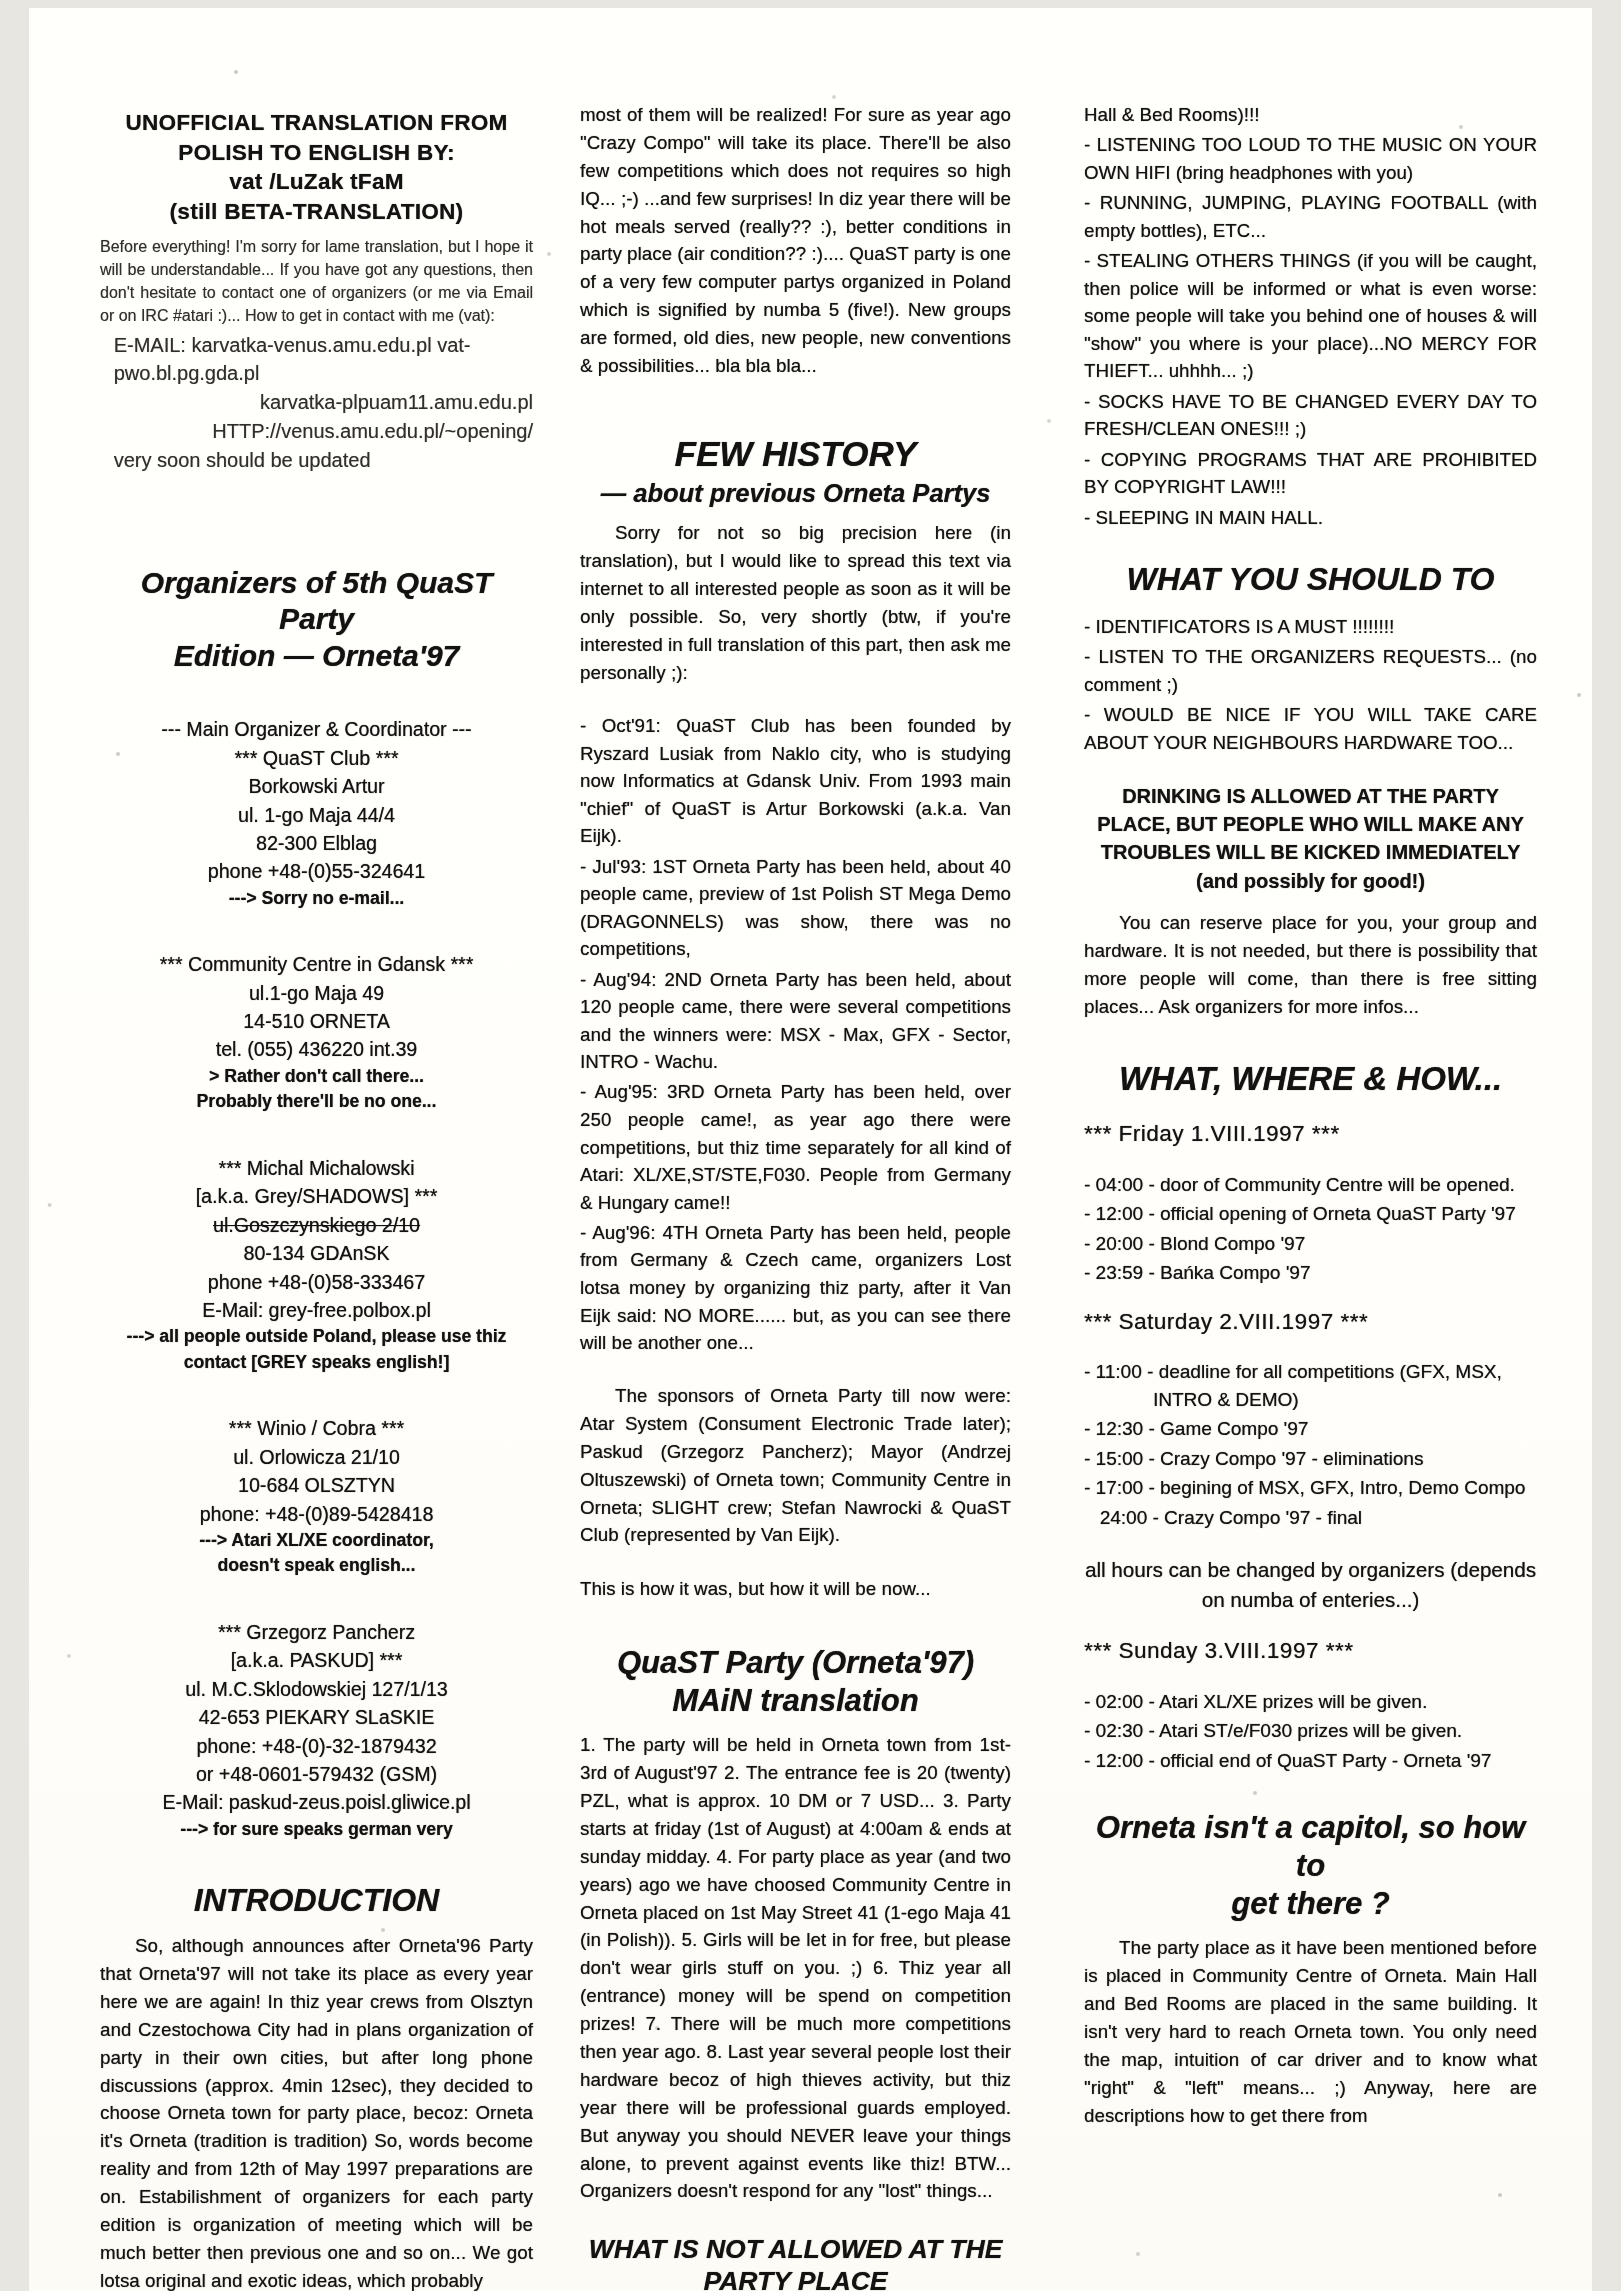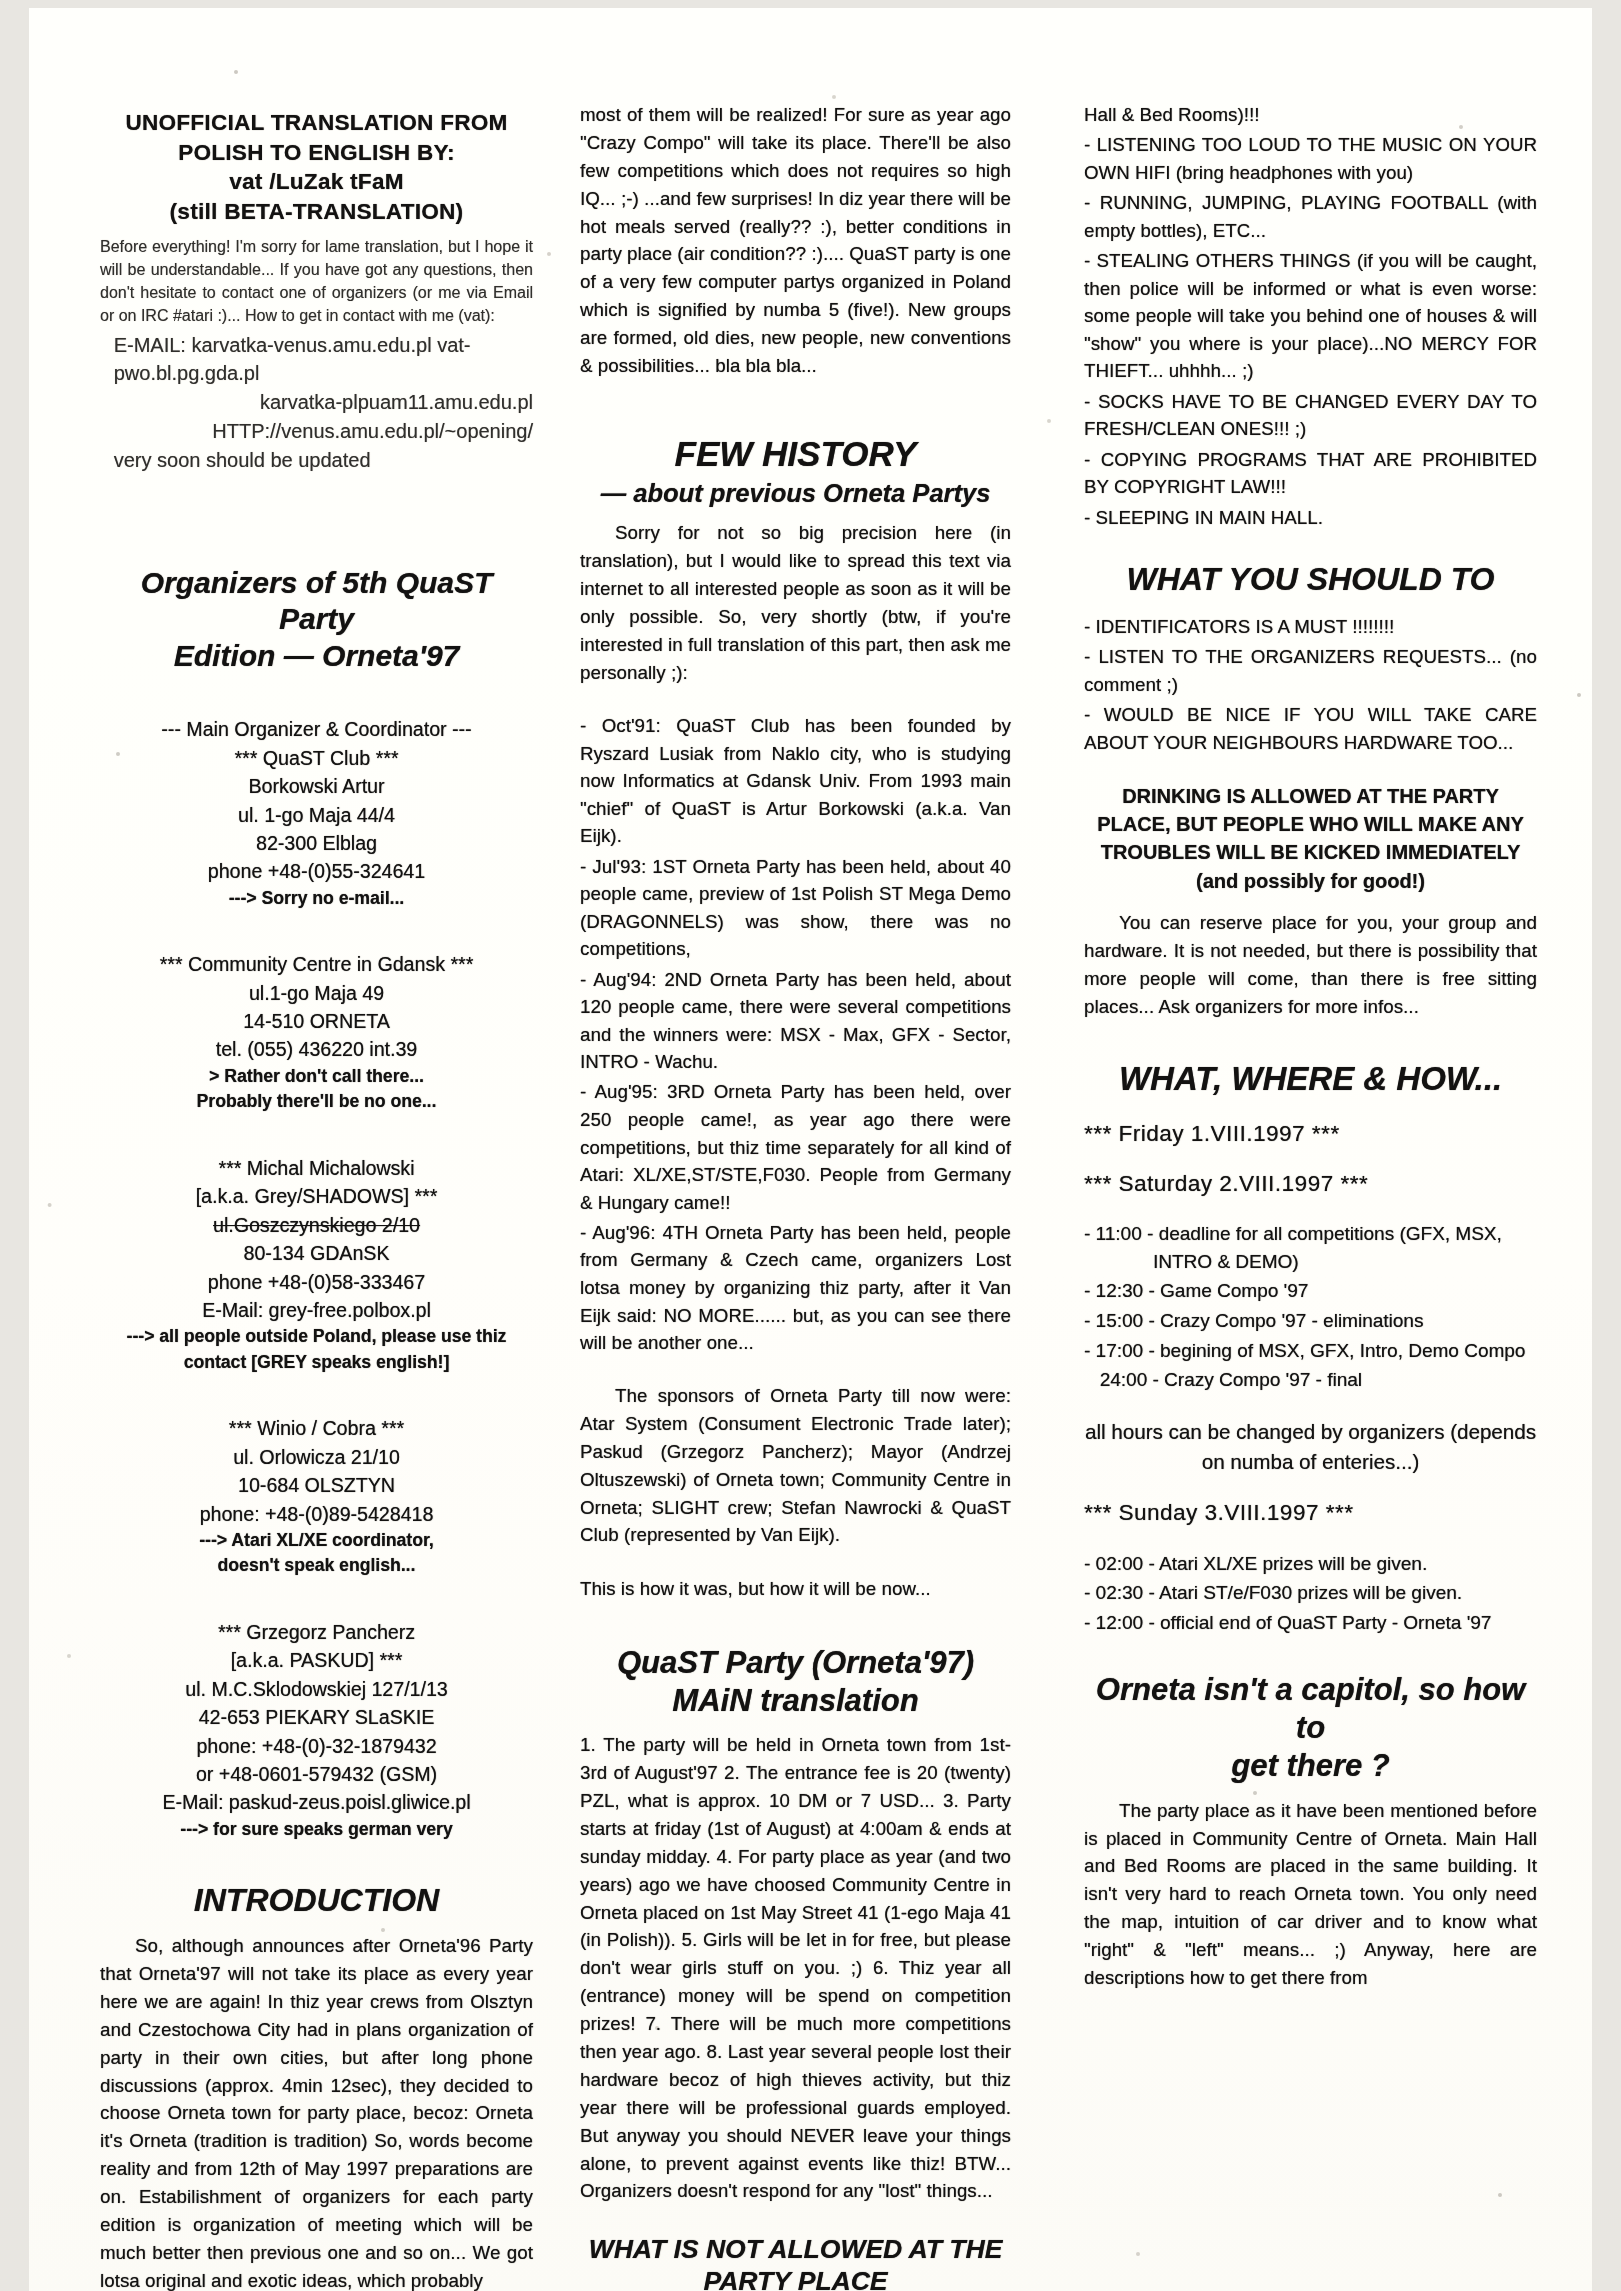--- a/index.html
+++ b/index.html
@@ -203,20 +203,26 @@
         <div class="ln" data-name="text-line">- IDENTIFICATORS IS A MUST !!!!!!!!</div>
         <div class="ln" data-name="text-line">- LISTEN TO THE ORGANIZERS REQUESTS... (no comment ;)</div>
         <div class="ln" data-name="text-line">- WOULD BE NICE IF YOU WILL TAKE CARE ABOUT YOUR NEIGHBOURS HARDWARE TOO...</div>
       </div>
       <div class="block bold-center" data-name="block-drinking-notice">DRINKING IS ALLOWED AT THE PARTY PLACE, BUT PEOPLE WHO WILL MAKE ANY TROUBLES WILL BE KICKED IMMEDIATELY (and possibly for good!)</div>
       <div class="block para" data-name="block-reservation-note">You can reserve place for you, your group and hardware. It is not needed, but there is possibility that more people will come, than there is free sitting places... Ask organizers for more infos...</div>
       <div class="block heading" data-name="block-heading-what-where-how">
         <div class="ln" data-name="text-line">WHAT, WHERE &amp; HOW...</div>
       </div>
       <div class="block stars" data-name="block-day-friday">*** Friday 1.VIII.1997 ***</div>
+      <div class="block sched" data-name="block-schedule-friday">
+        <div class="ln" data-name="text-line">- 04:00 - door of Community Centre will be opened.</div>
+        <div class="ln" data-name="text-line">- 12:00 - official opening of Orneta QuaST Party '97</div>
+        <div class="ln" data-name="text-line">- 20:00 - Blond Compo '97</div>
+        <div class="ln" data-name="text-line">- 23:59 - Bańka Compo '97</div>
+      </div>
       <div class="block stars" data-name="block-day-saturday">*** Saturday 2.VIII.1997 ***</div>
       <div class="block sched" data-name="block-schedule-saturday">
         <div class="ln" data-name="text-line">- 11:00 - deadline for all competitions (GFX, MSX, INTRO &amp; DEMO)</div>
         <div class="ln" data-name="text-line">- 12:30 - Game Compo '97</div>
         <div class="ln" data-name="text-line">- 15:00 - Crazy Compo '97 - eliminations</div>
         <div class="ln" data-name="text-line">- 17:00 - begining of MSX, GFX, Intro, Demo Compo</div>
         <div class="ln" data-name="text-line">24:00 - Crazy Compo '97 - final</div>
       </div>
       <div class="block center-para" data-name="block-hours-note">all hours can be changed by organizers (depends on numba of enteries...)</div>
       <div class="block stars" data-name="block-day-sunday">*** Sunday 3.VIII.1997 ***</div>

